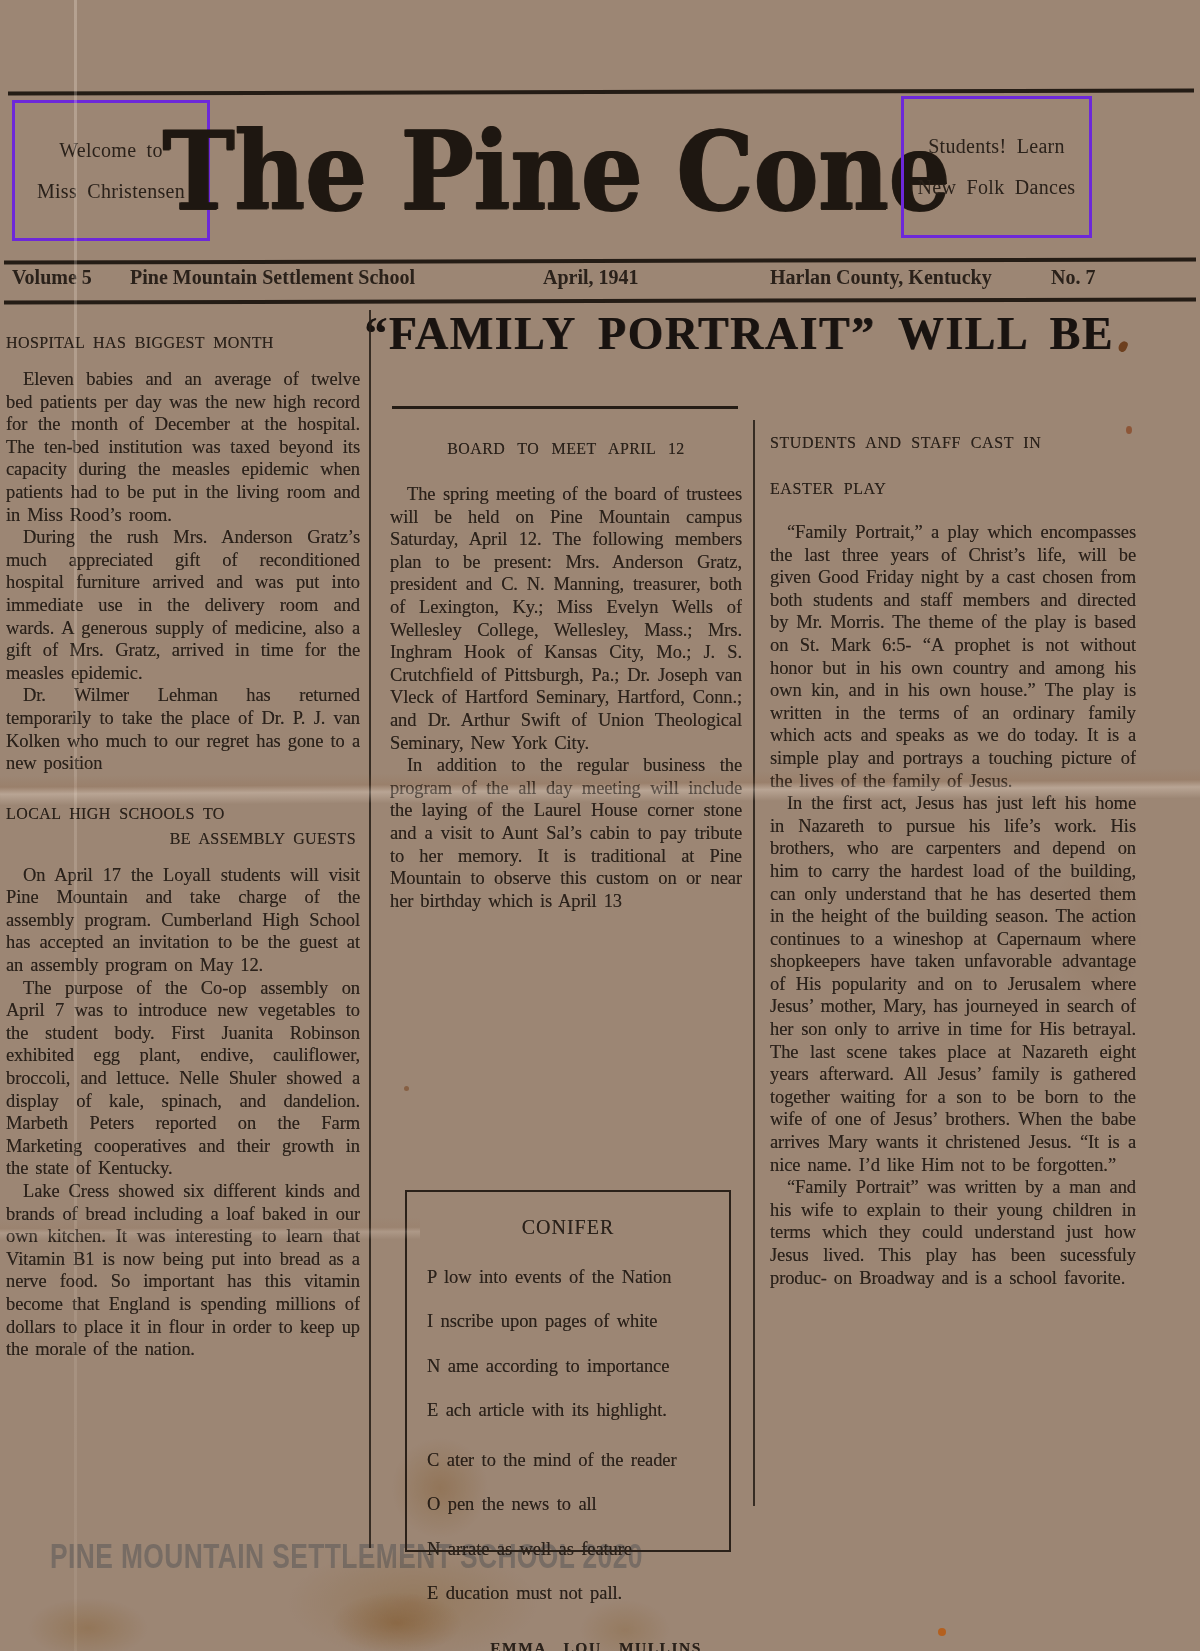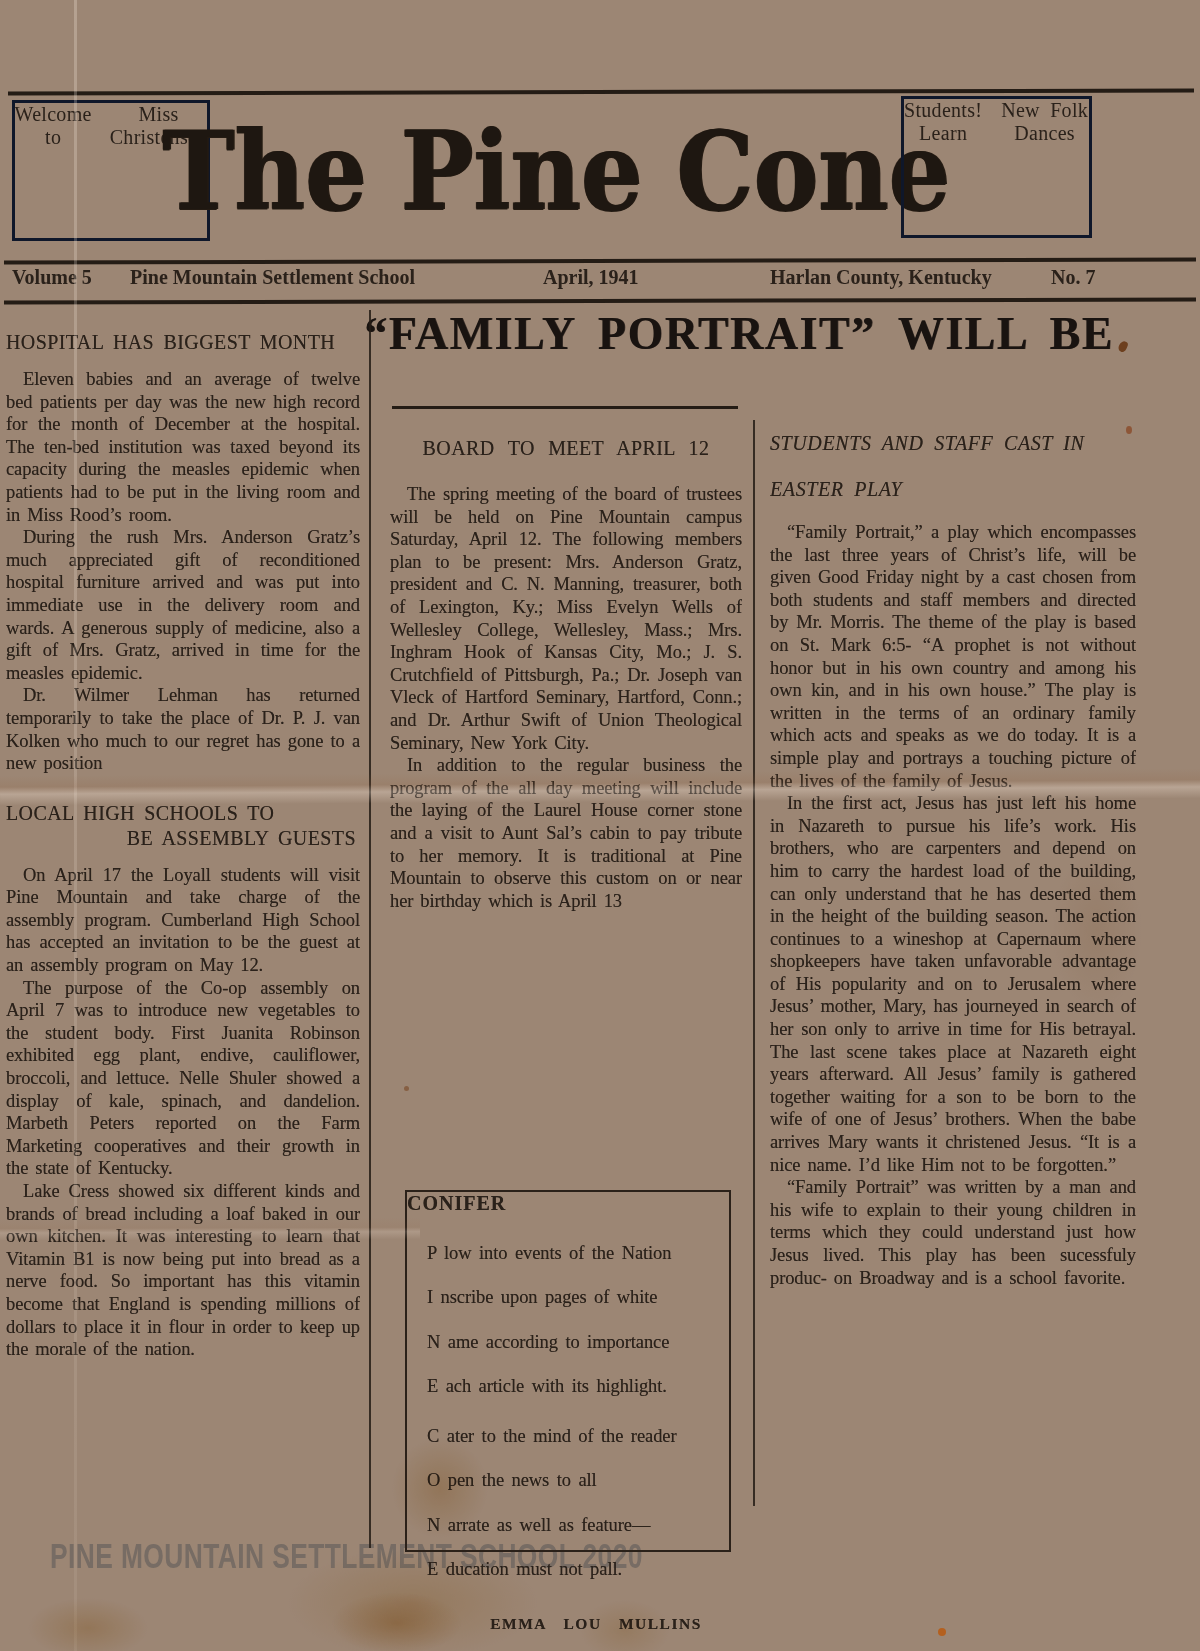--- a/index.html
+++ b/index.html
@@ -22,22 +22,22 @@
   .fiber-line{position:absolute;top:0;left:74px;width:3px;height:100%;
     background:linear-gradient(180deg, rgba(255,243,231,0.5), rgba(255,243,231,0.15));opacity:.5;}
   .crease{position:absolute;left:0;top:772px;width:100%;height:30px;transform:rotate(-0.35deg);
     background:linear-gradient(180deg, rgba(143,96,62,0) 0%, rgba(143,96,62,0.16) 38%, rgba(250,235,222,0.3) 62%, rgba(143,96,62,0) 100%);}
   .crease2{position:absolute;left:0;top:1218px;width:420px;height:22px;transform:rotate(-0.2deg);
     background:linear-gradient(180deg, rgba(143,96,62,0) 0%, rgba(143,96,62,0.08) 45%, rgba(250,235,222,0.18) 65%, rgba(143,96,62,0) 100%);}
 
   
   .rule{position:absolute;background:#241c15;}
   .rule.skew{transform:rotate(-0.15deg);}
-  .mast-box{position:absolute;border:3px solid #0f172a;box-sizing:border-box;
-    display:flex;flex-direction:row;justify-content:center;gap:18px;
+  .mast-box{position:absolute;border:3px solid #6d28d9;box-sizing:border-box;
+    display:flex;flex-direction:column;justify-content:center;gap:18px;
     font-size:20px;letter-spacing:.3px;word-spacing:5px;text-align:center;}
   .paper-title{
     position:absolute;left:212px;top:96px;width:688px;height:150px;margin:0;
     display:flex;align-items:center;justify-content:center;
     font-family:"DejaVu Serif", serif;font-weight:bold;color:#1e1711;
     font-size:97px;letter-spacing:0px;transform:scaleY(1.12);transform-origin:center;
     text-shadow:1.5px 0 0 #241b13, 0 1px 0 #241b13, -0.5px 0 0 rgba(36,27,19,.6);
     white-space:nowrap;}
   .volume-line{position:absolute;left:0;top:266px;width:1200px;height:32px;
     font-weight:bold;font-size:20px;}
@@ -48,38 +48,38 @@
     font-weight:bold;color:#191310;font-size:46px;line-height:55px;
     letter-spacing:1.5px;word-spacing:10px;white-space:nowrap;
     text-shadow:0.6px 0 0 rgba(25,19,16,.75);}
   .headline .hl2{word-spacing:22px;}
 
   
   .col{position:absolute;font-size:18.5px;line-height:22.6px;text-align:justify;
     letter-spacing:-0.1px;word-spacing:2.5px;
     text-shadow:0 0 .5px rgba(42,33,26,.55);}
   .col p{margin:0;text-indent:17px;}
-  .col-head{font-size:20px;line-height:25px;letter-spacing:.4px;word-spacing:4px;
+  .col-head{font-size:16px;line-height:25px;letter-spacing:.4px;word-spacing:4px;
     text-align:left;text-indent:0;margin:0 0 13px 0;}
   .col-left{left:6px;top:330px;width:354px;height:1316px;overflow:hidden;}
   .col-mid{left:390px;top:424px;width:352px;height:760px;overflow:hidden;}
   .col-right{left:770px;top:420px;width:366px;height:1226px;overflow:hidden;}
   .head2{margin-top:26px;margin-bottom:13px;}
   .head2 .l2{text-align:right;padding-right:4px;}
   .mid-head{text-align:center;word-spacing:8px;margin-top:12px;margin-bottom:22px;}
-  .right-head{line-height:46px;margin-bottom:9px;letter-spacing:.6px;word-spacing:5px;font-style:italic;}
+  .right-head{line-height:46px;margin-bottom:9px;letter-spacing:.6px;word-spacing:5px;}
 
   .divider{position:absolute;width:2px;background:rgba(36,28,21,.85);}
 
   
   .conifer-box{position:absolute;left:405px;top:1190px;width:326px;height:362px;
     border:2px solid #2b2119;box-sizing:border-box;
     font-size:18.5px;line-height:23.5px;letter-spacing:-0.1px;
     text-shadow:0 0 .5px rgba(42,33,26,.55);}
-  .conifer-title{font-size:20px;letter-spacing:1px;font-weight:bold;}
+  .conifer-title{text-align:center;margin-top:24px;font-size:20px;letter-spacing:1px;}
   .stanza{margin:26px 10px 0 20px;word-spacing:3px;}
   .stanza div{white-space:nowrap;margin-top:21px;}
   .conifer-byline{margin-top:30px;text-align:center;padding-left:56px;
     font-size:15.5px;font-weight:bold;letter-spacing:1.5px;word-spacing:12px;}
 
   
   .watermark{position:absolute;left:50px;top:1537px;z-index:0;
     font-family:"Liberation Sans", sans-serif;font-weight:bold;font-size:33px;
     color:rgba(82,82,84,0.5);transform:scaleX(0.8) scaleY(1.05);transform-origin:left top;
     letter-spacing:0.5px;white-space:nowrap;}

